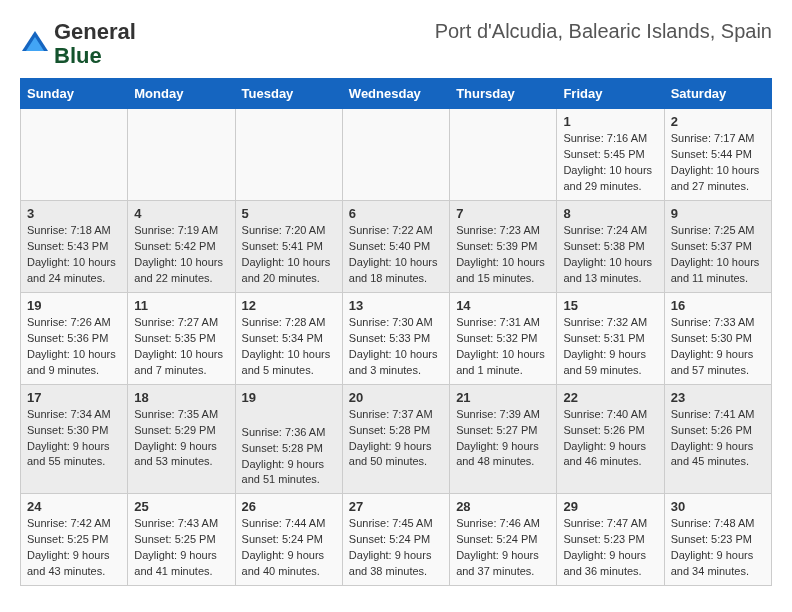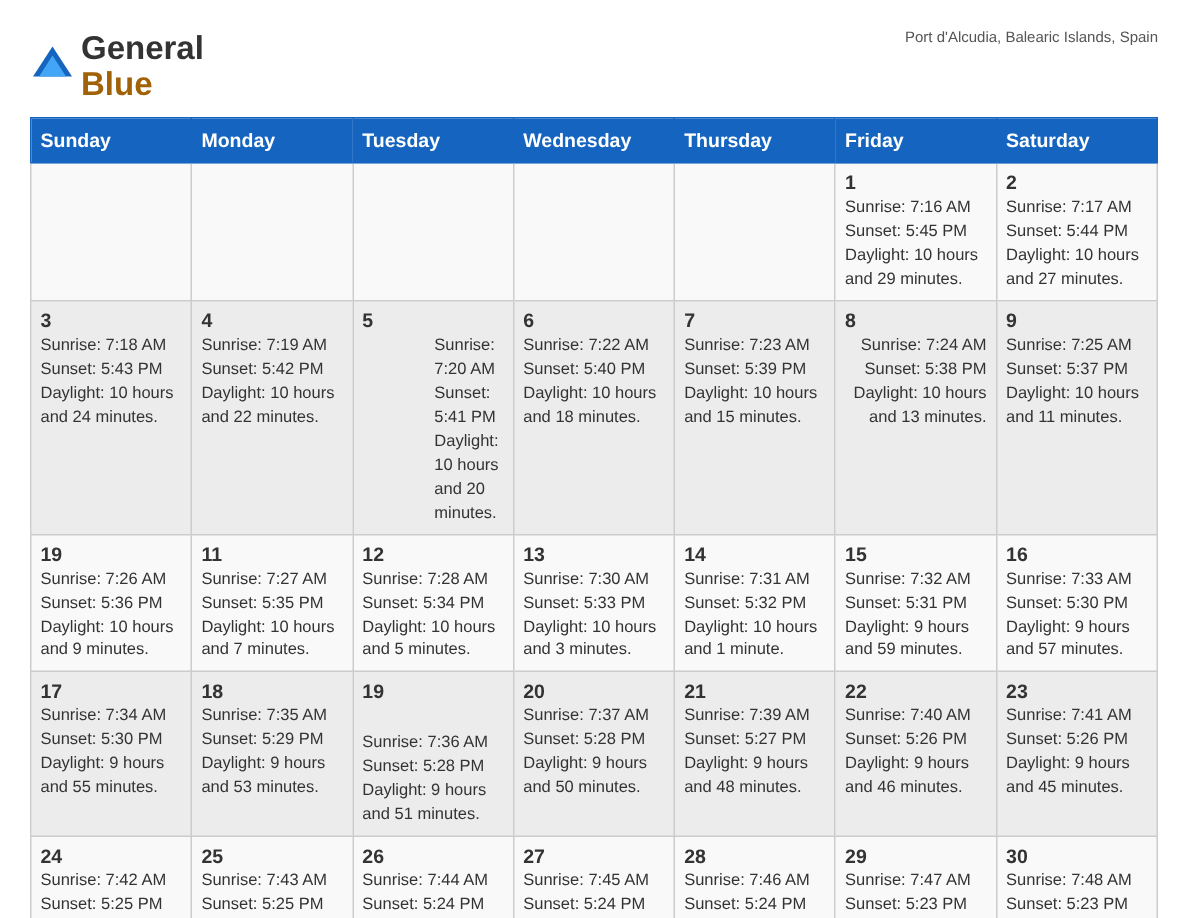--- a/index.html
+++ b/index.html
@@ -19,36 +19,36 @@
     .logo {
       display: flex;
       align-items: center;
     }
     .logo-text {
       font-size: 22px;
       font-weight: bold;
       line-height: 1.1;
     }
     .logo-general { color: #333; }
-    .logo-blue { color: #a16207; }
+    .logo-blue { color: #14532d; }
     .logo-icon {
       width: 30px;
       height: 30px;
       margin-right: 4px;
     }
     .title-block {
       text-align: right;
     }
     .month-title {
       font-size: 32px;
       font-weight: bold;
       color: #333;
     }
     .location-title {
-      font-size: 10px;
+      font-size: 20px;
       color: #555;
     }
     table {
       width: 100%;
       border-collapse: collapse;
       border-radius: 24px;
     }
     thead tr {
       background-color: #1565c0;
       color: #fff;
@@ -151,39 +151,39 @@
 Daylight: 10 hours and 24 minutes.</div>
         </td>
         <td>
           <span class="day-number">4</span>
           <div class="day-info" style="white-space: pre-line;">Sunrise: 7:19 AM
 Sunset: 5:42 PM
 Daylight: 10 hours and 22 minutes.</div>
         </td>
         <td>
           <span class="day-number">5</span>
-          <div class="day-info" style="white-space: pre-line; margin-left: 48px;">Sunrise: 7:20 AM
+          <div class="day-info" style="white-space: pre-line;">Sunrise: 7:20 AM
 Sunset: 5:41 PM
 Daylight: 10 hours and 20 minutes.</div>
         </td>
         <td>
           <span class="day-number">6</span>
           <div class="day-info" style="white-space: pre-line;">Sunrise: 7:22 AM
 Sunset: 5:40 PM
 Daylight: 10 hours and 18 minutes.</div>
         </td>
         <td>
           <span class="day-number">7</span>
           <div class="day-info" style="white-space: pre-line;">Sunrise: 7:23 AM
 Sunset: 5:39 PM
 Daylight: 10 hours and 15 minutes.</div>
         </td>
         <td>
           <span class="day-number">8</span>
-          <div class="day-info" style="white-space: pre-line; text-align: right;">Sunrise: 7:24 AM
+          <div class="day-info" style="white-space: pre-line;">Sunrise: 7:24 AM
 Sunset: 5:38 PM
 Daylight: 10 hours and 13 minutes.</div>
         </td>
         <td>
           <span class="day-number">9</span>
           <div class="day-info" style="white-space: pre-line;">Sunrise: 7:25 AM
 Sunset: 5:37 PM
 Daylight: 10 hours and 11 minutes.</div>
         </td>
       </tr>

